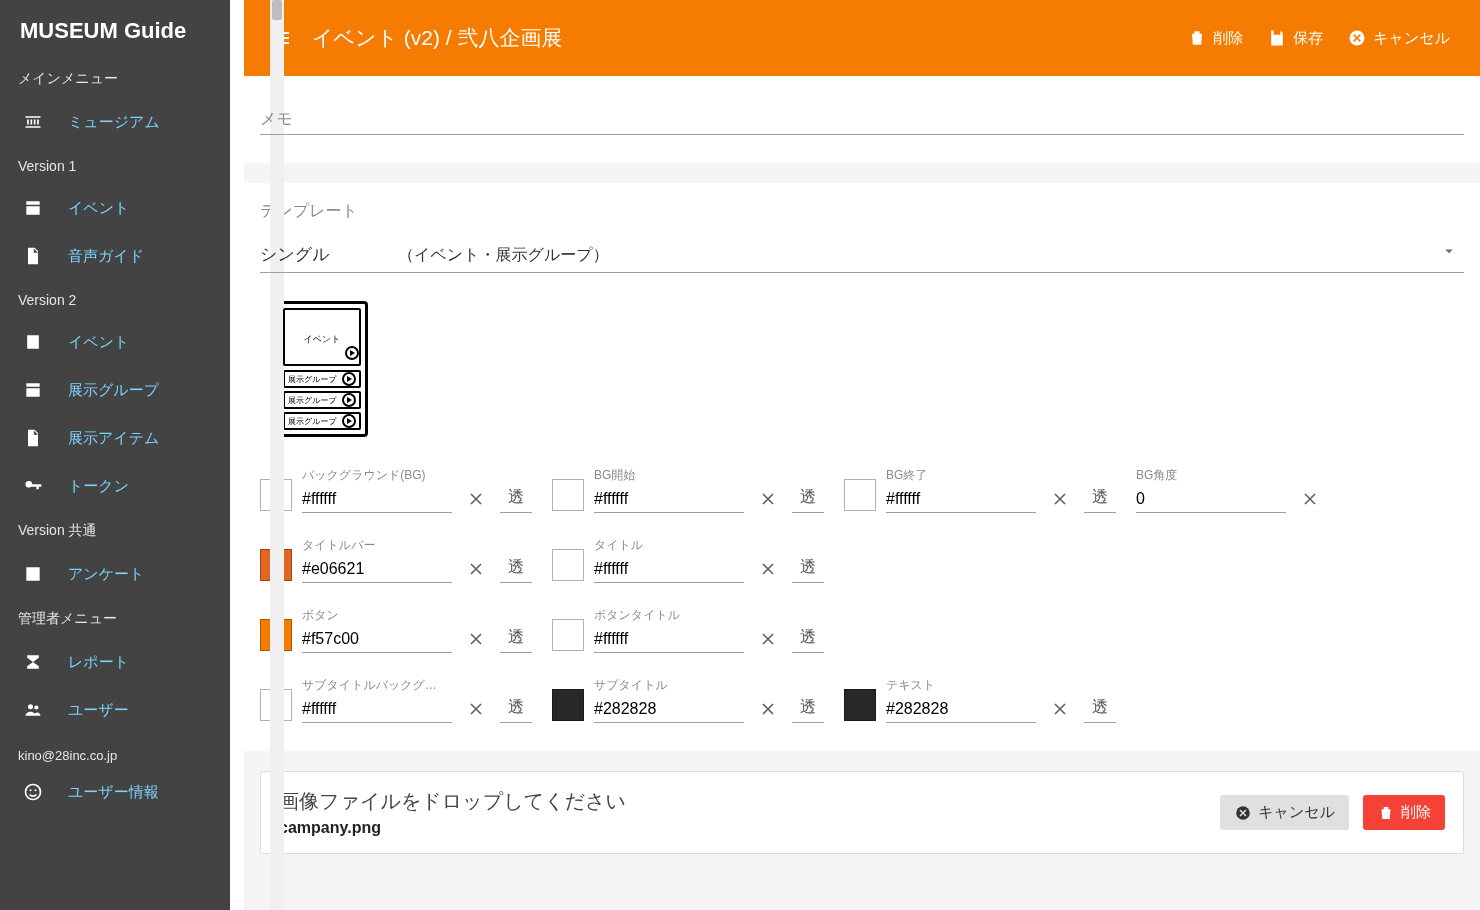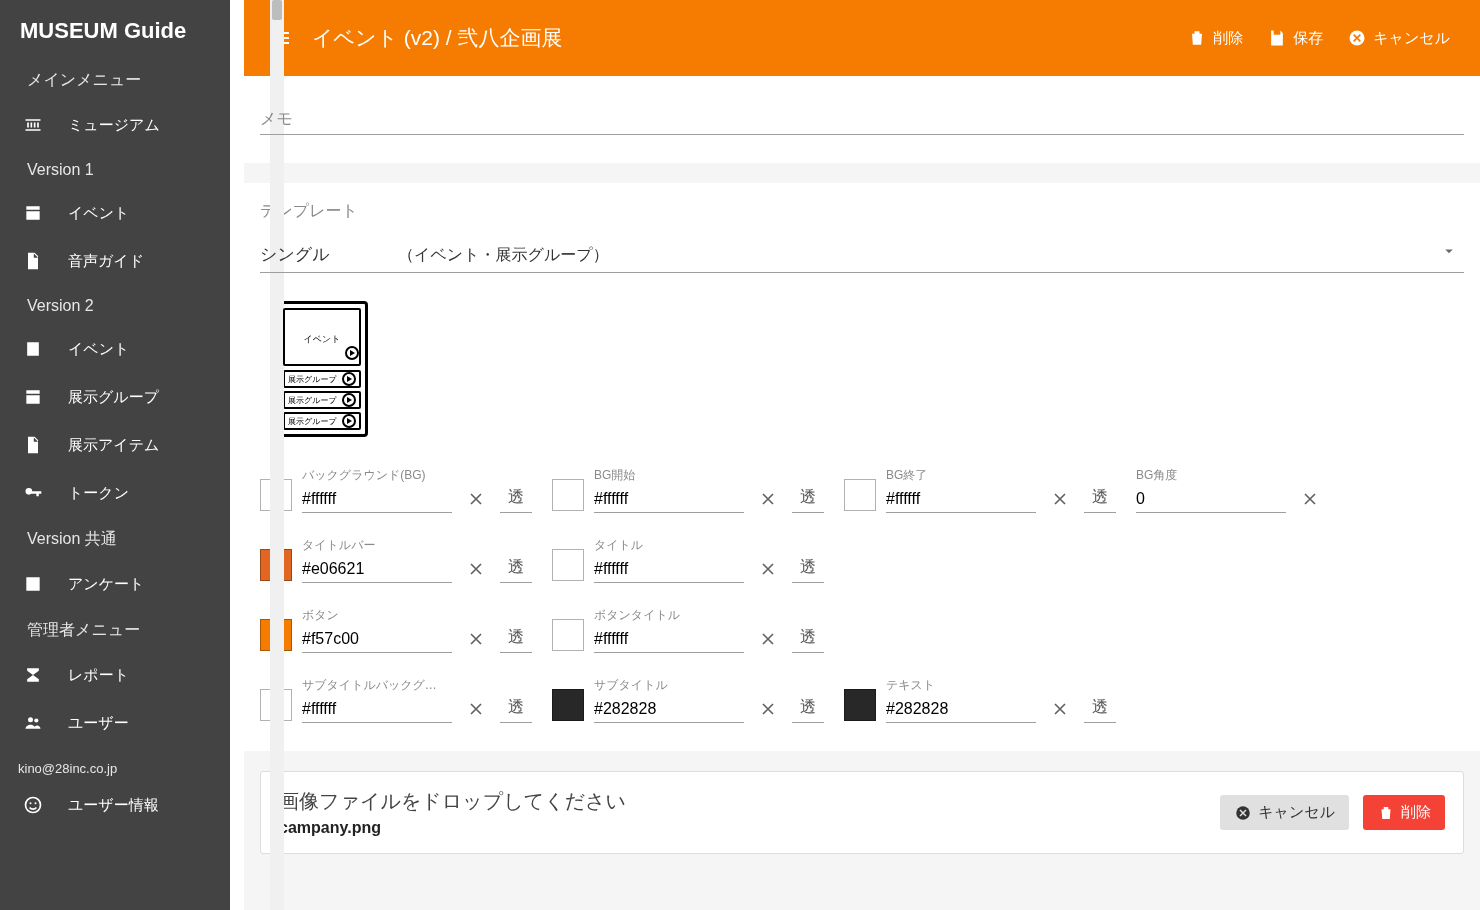--- a/index.html
+++ b/index.html
@@ -22,30 +22,30 @@
   flex-direction: column;
   overflow-y: auto;
 }
 .sidebar-title {
   font-weight: 700;
   font-size: 22px;
   padding: 18px 20px 14px;
   color: #fff;
 }
 .sidebar-heading {
-  font-size: 16px;
+  font-size: 14px;
   color: #e6e6e6;
-  padding: 12px 27px 10px;
+  padding: 12px 18px 10px;
 }
 .sidebar-item {
   display: flex;
   align-items: center;
   gap: 24px;
   padding: 13px 22px;
-  color: #ffffff;
+  color: #7dd3fc;
   font-size: 15px;
   cursor: pointer;
 }
 .sidebar-item .ic {
   width: 22px; height: 22px;
   display: flex; align-items: center; justify-content: center;
   fill: #fff; color:#fff;
 }
 .sidebar-user {
   font-size: 13px;

